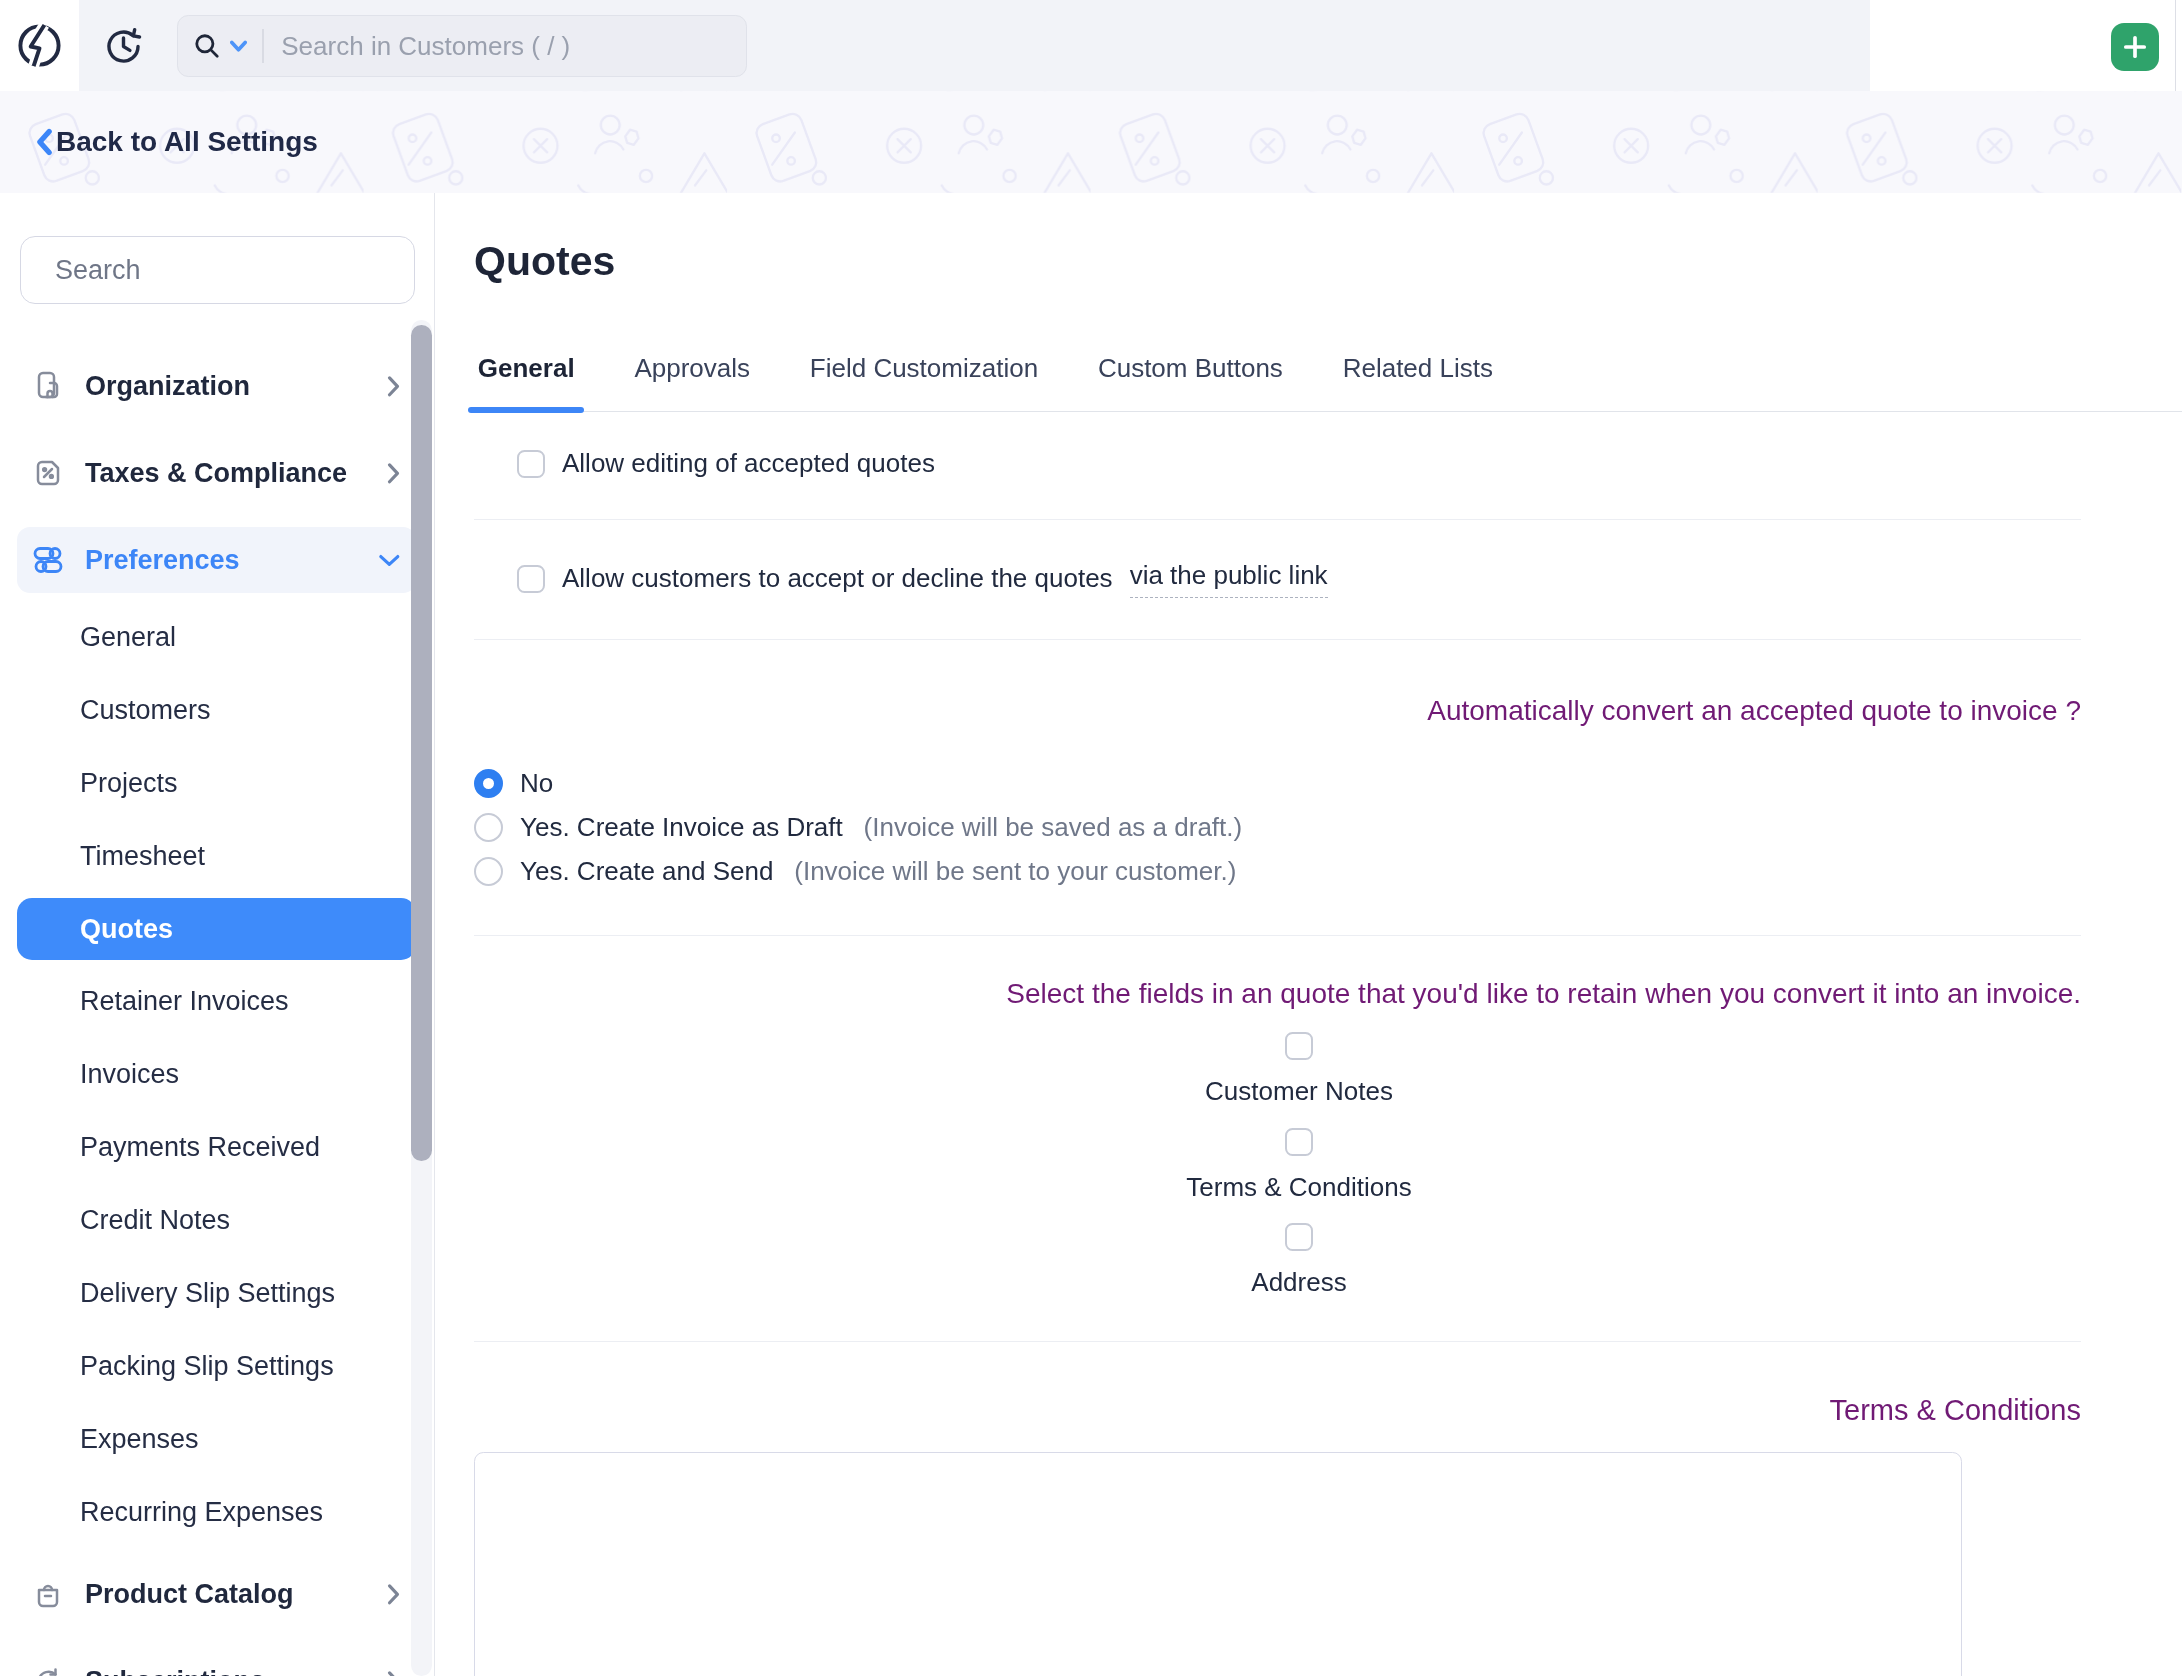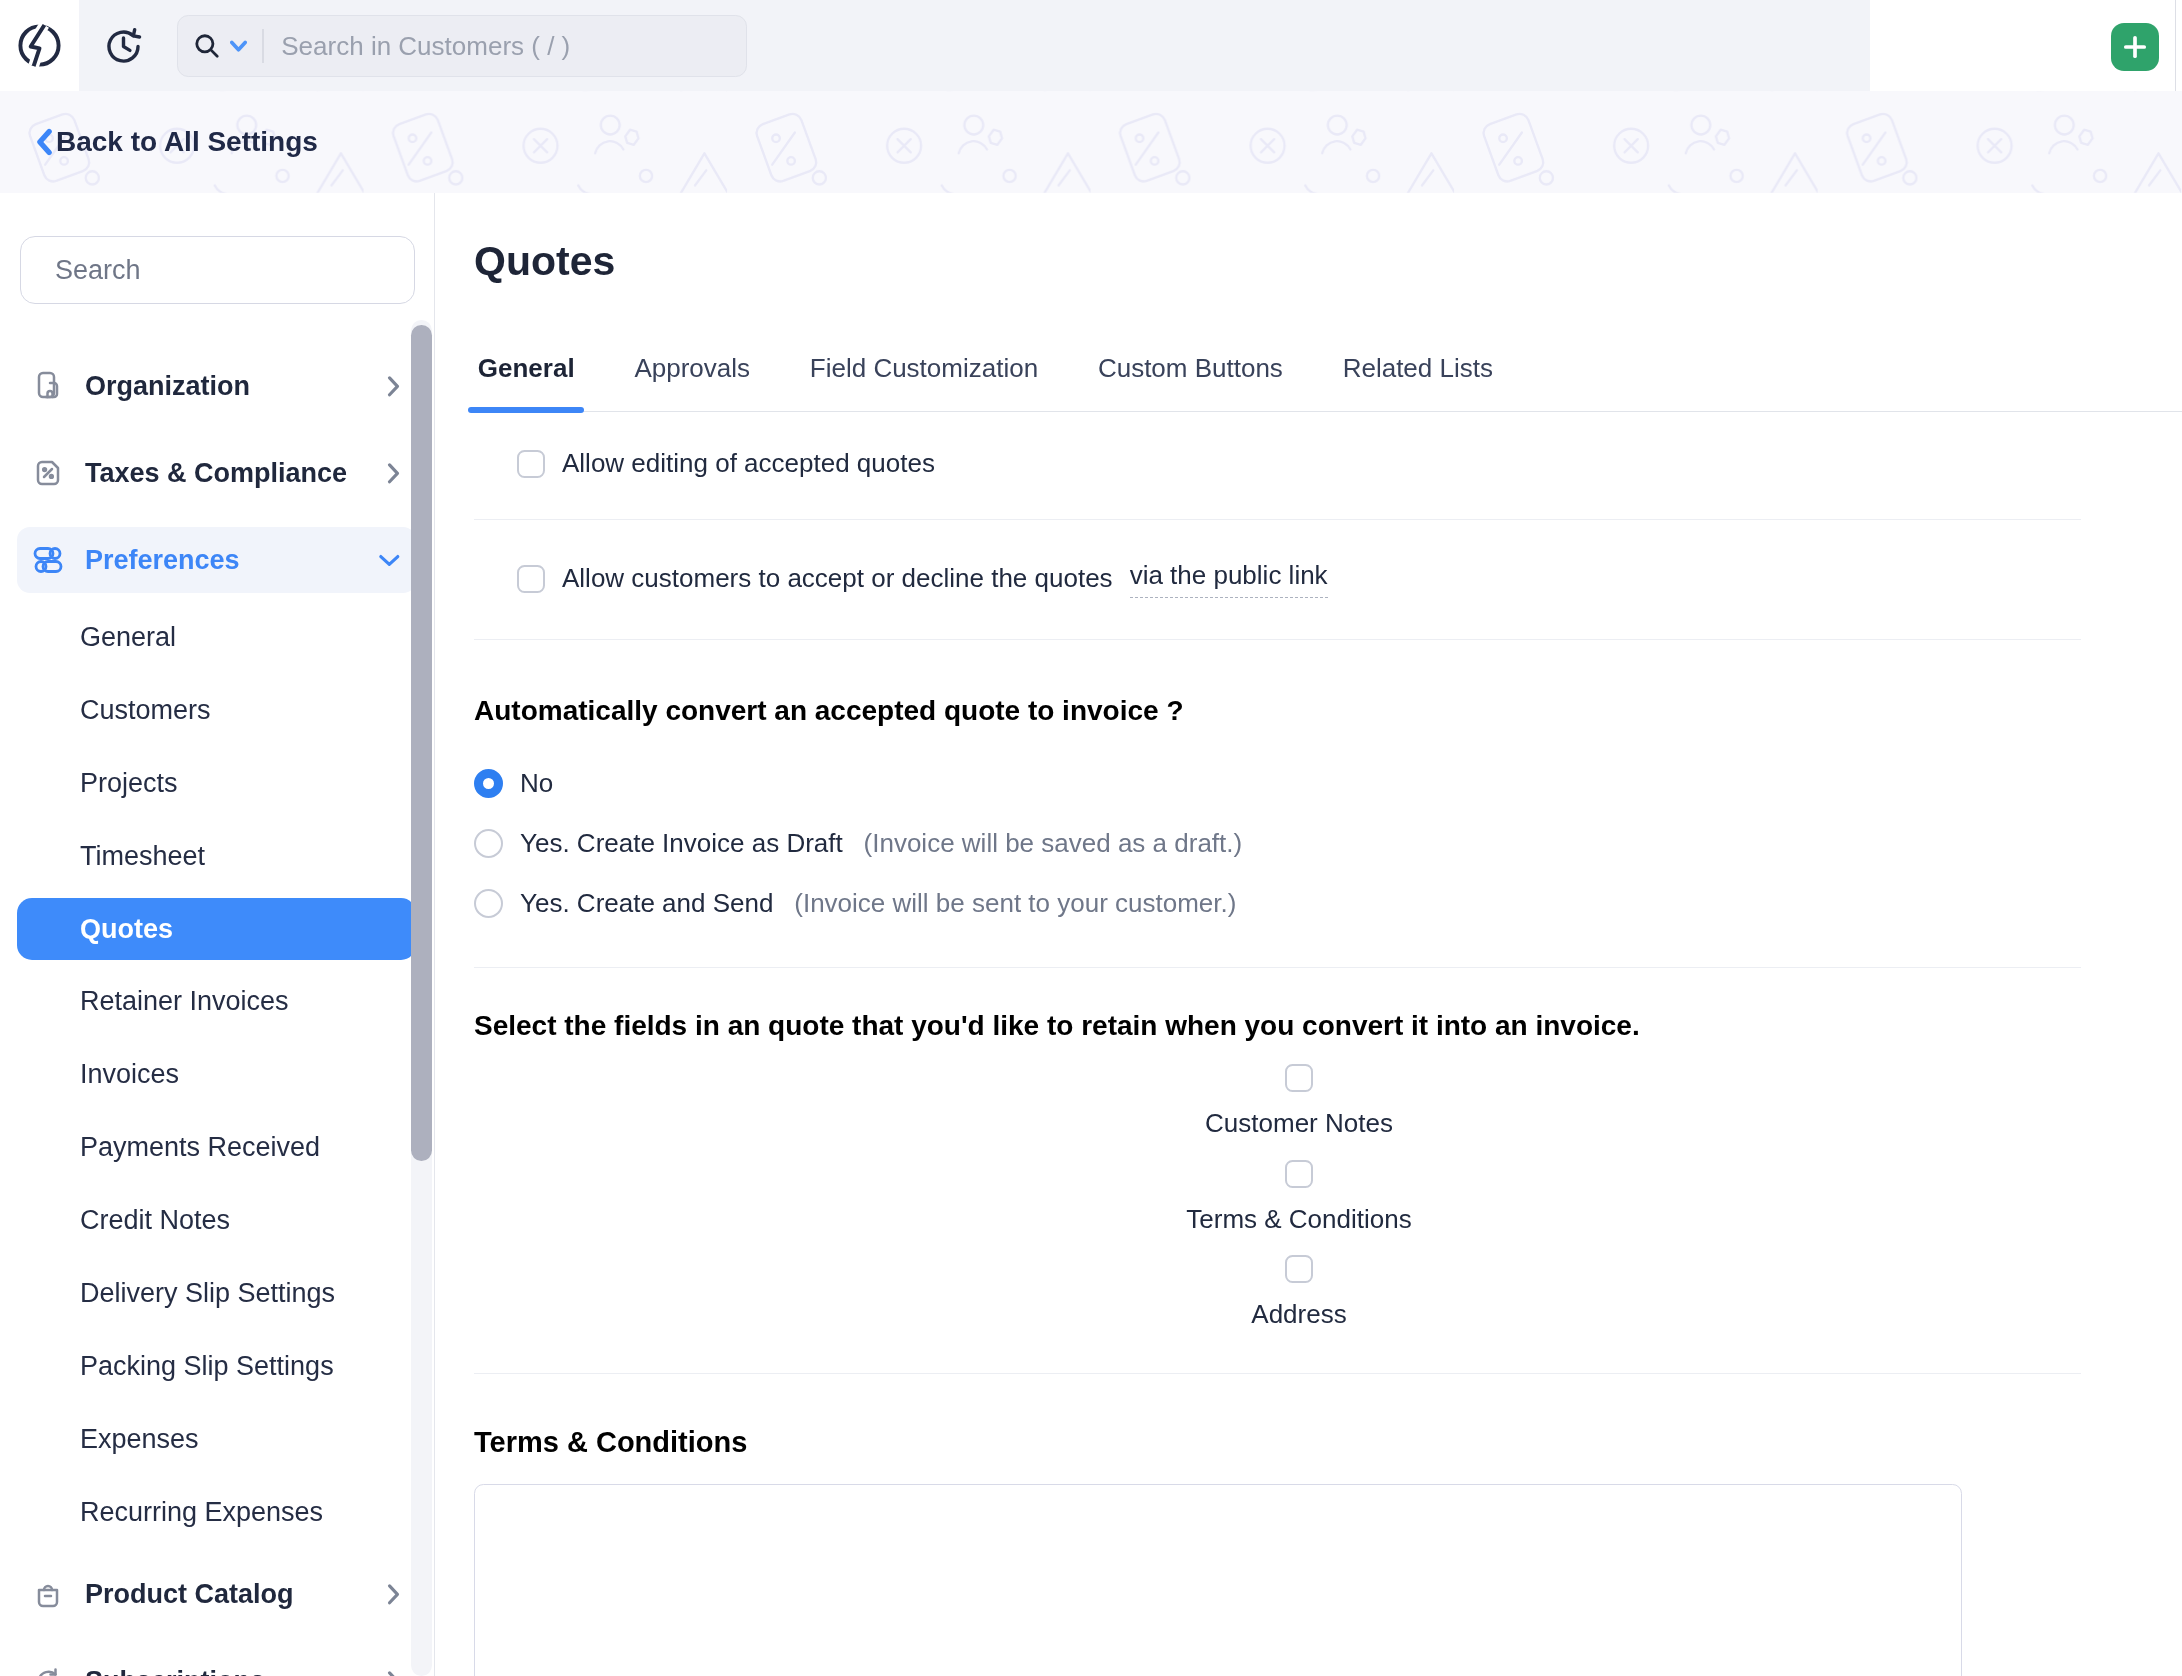--- a/index.html
+++ b/index.html
@@ -78,23 +78,23 @@
   .sec-b { padding:40px 0 41px; }
   .sec-c { padding:55px 0 49px; }
   .sec-d { padding:42px 0 45px; }
   .sec-e { padding:52px 0 0; border-bottom:none; }
 
   .check-row { display:flex; align-items:center; gap:17px; font-size:26px; color:#212A3F; cursor:pointer;padding-left:43px; }
   .checkbox { width:28px; height:28px; border:2.4px solid #C7CBD6; border-radius:7.5px;
               background:#fff; flex:none; }
   .dashed { border-bottom:1.9px dashed #ACB2BF; padding-bottom:5.6px; margin-left:9.4px; }
 
-  .h-sec { font-size:28px; font-weight:700; color:#000000; line-height:32px; }
+  .h-sec { font-size:28px; font-weight:400; color:#701a75; line-height:32px;text-align:right; }
   .opt-list .radio-row { display:flex; align-items:center; gap:17px; font-size:26px;
-                         color:#212A3F; margin-top:31px; line-height:29px; cursor:pointer; }
+                         color:#212A3F; margin-top:15px; line-height:29px; cursor:pointer; }
   .opt-list .radio-row:first-child { margin-top:42px; }
   .radio { width:29px; height:29px; border-radius:50%; border:2.4px solid #C7CBD6;
            background:#fff; flex:none; }
   .radio.on { border:9px solid #2E7FF1; }
   .hint { color:#6F7789; margin-left:3.8px; }
 
   .retain-list .check-row { margin-top:22.6px; line-height:28px;flex-direction:column; }
 
   .ta-wrap { position:relative; display:inline-block; margin-top:26px; }
   .terms-ta { width:1488px; height:363px; border:1.9px solid #D8DAE8; border-radius:9.4px;

